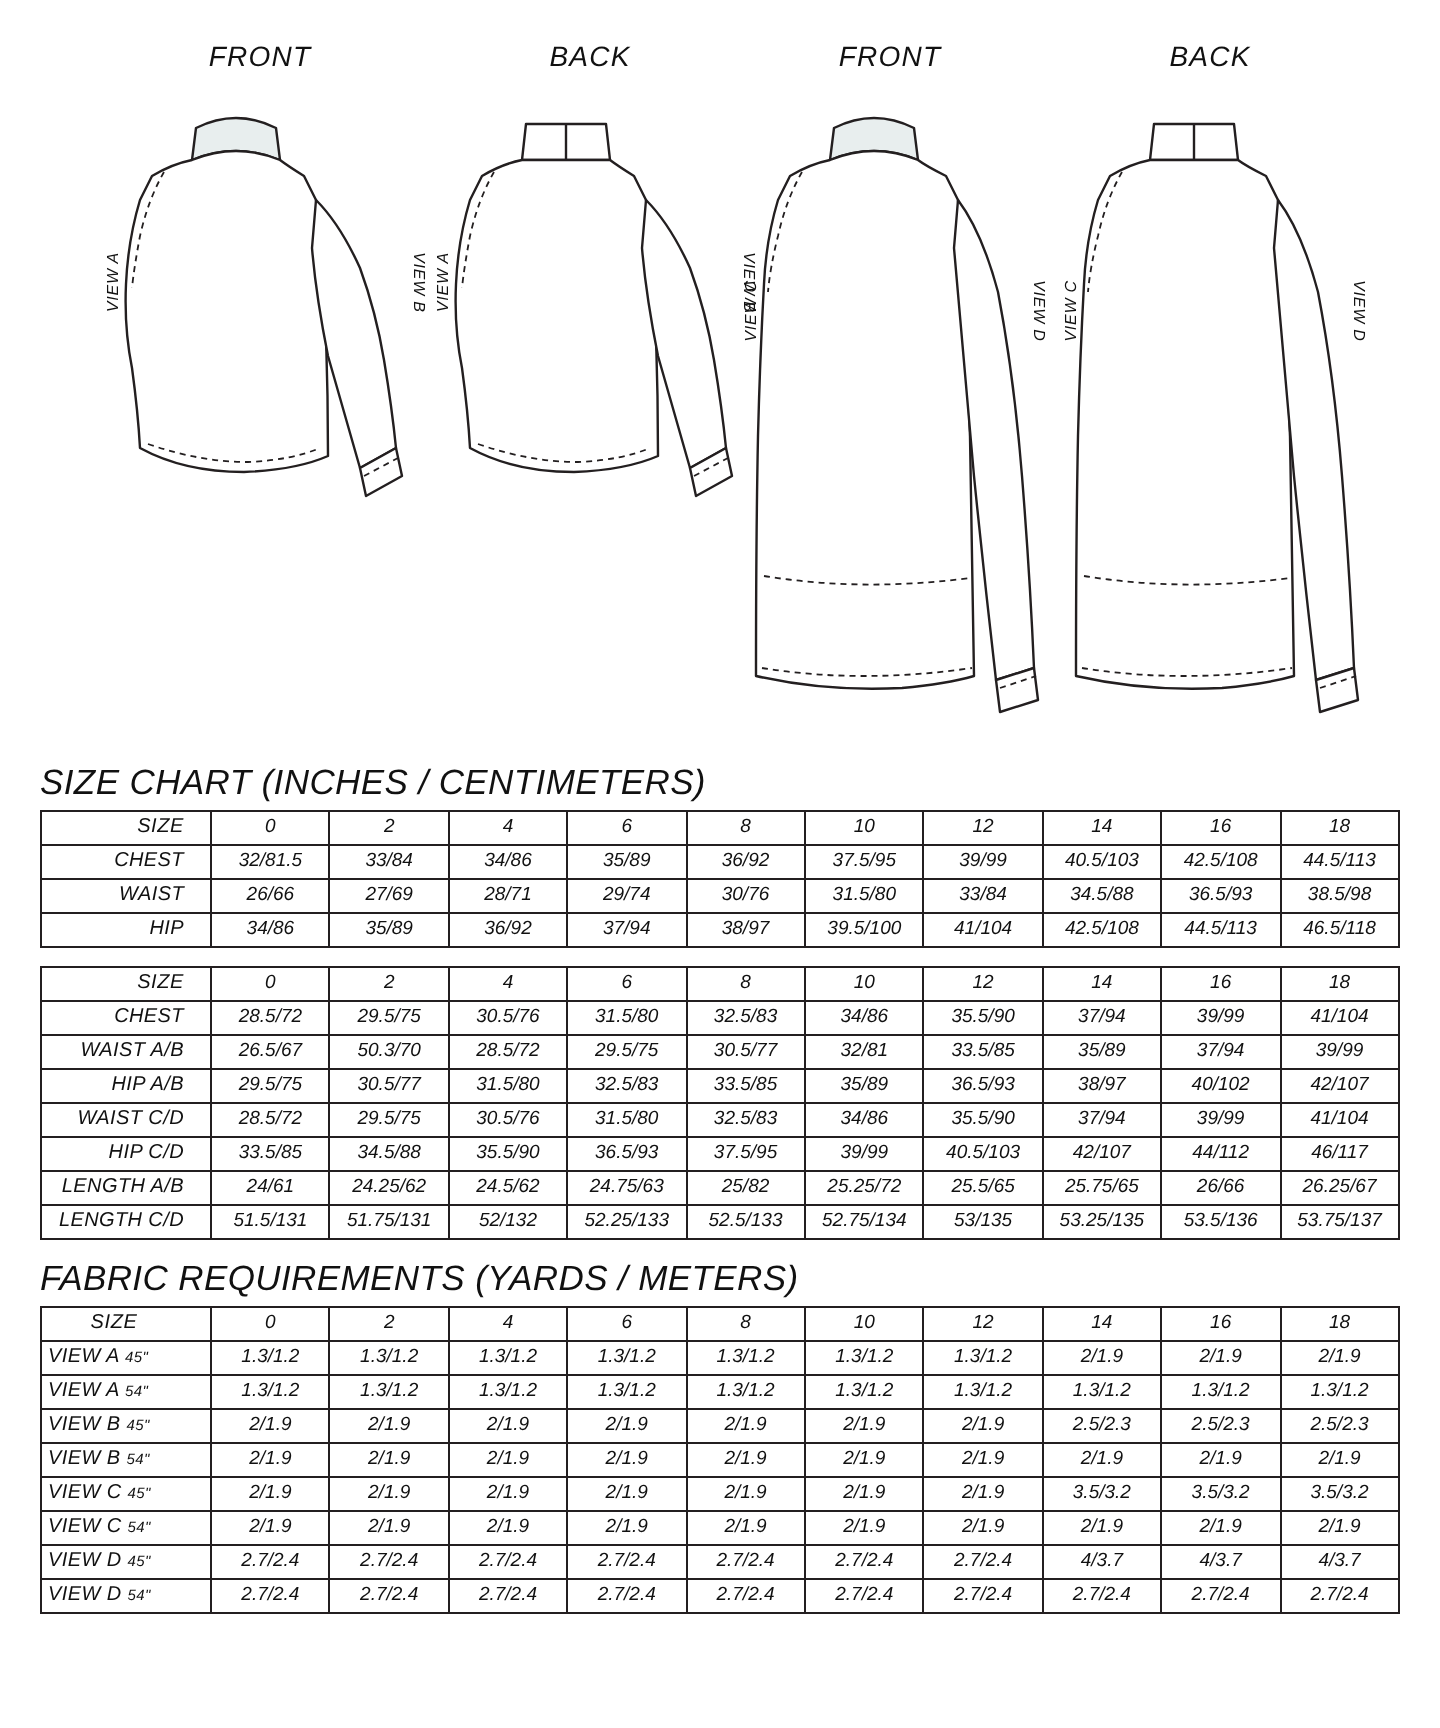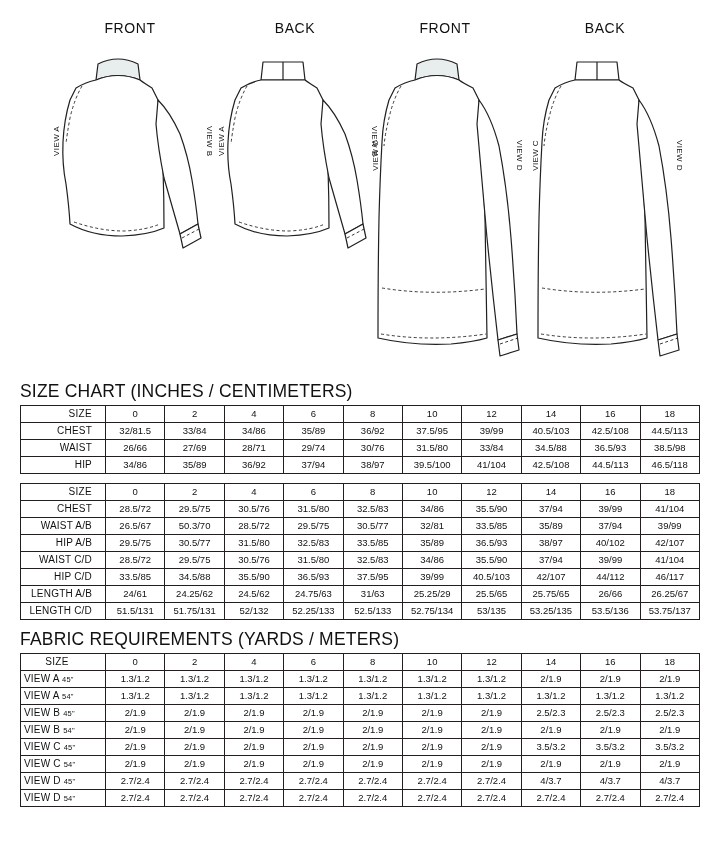--- a/index.html
+++ b/index.html
@@ -5,21 +5,21 @@
   * { box-sizing: border-box; }
   html, body { margin: 0; padding: 0; }
   body {
     width: 720px; height: 864px;
     background: #ffffff;
     font-family: "Liberation Sans", sans-serif;
     color: #111111;
     overflow: hidden;
   }
 
-  .page { width: 684px; height: 864px; position: relative; }
+  .page { width: 684px; height: 864px; position: relative; font-style: italic; }
 
   
   .illus-area {
     position: relative;
     width: 720px;
     height: 372px;
   }
   .fig {
     position: absolute;
     top: 0;
@@ -355,22 +355,22 @@
           <td>42/107</td>
           <td>44/112</td>
           <td>46/117</td>
         </tr>
         <tr>
           <td class="rowhead">LENGTH A/B</td>
           <td>24/61</td>
           <td>24.25/62</td>
           <td>24.5/62</td>
           <td>24.75/63</td>
-          <td>31/63</td>
-          <td>25.25/29</td>
+          <td>25/82</td>
+          <td>25.25/72</td>
           <td>25.5/65</td>
           <td>25.75/65</td>
           <td>26/66</td>
           <td>26.25/67</td>
         </tr>
         <tr>
           <td class="rowhead">LENGTH C/D</td>
           <td>51.5/131</td>
           <td>51.75/131</td>
           <td>52/132</td>

